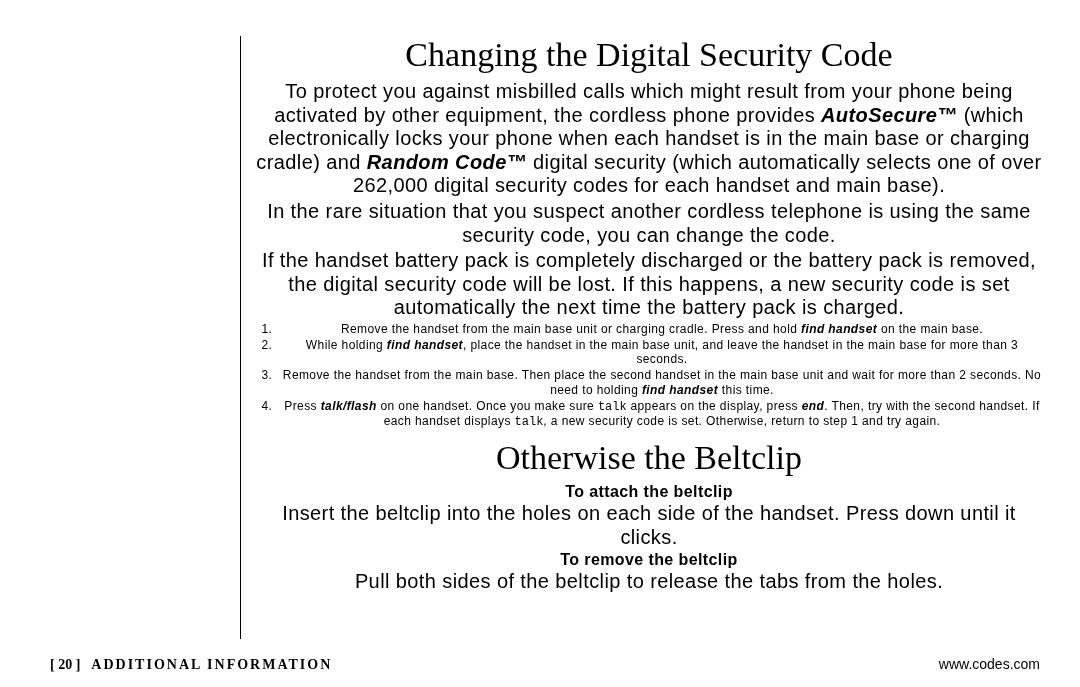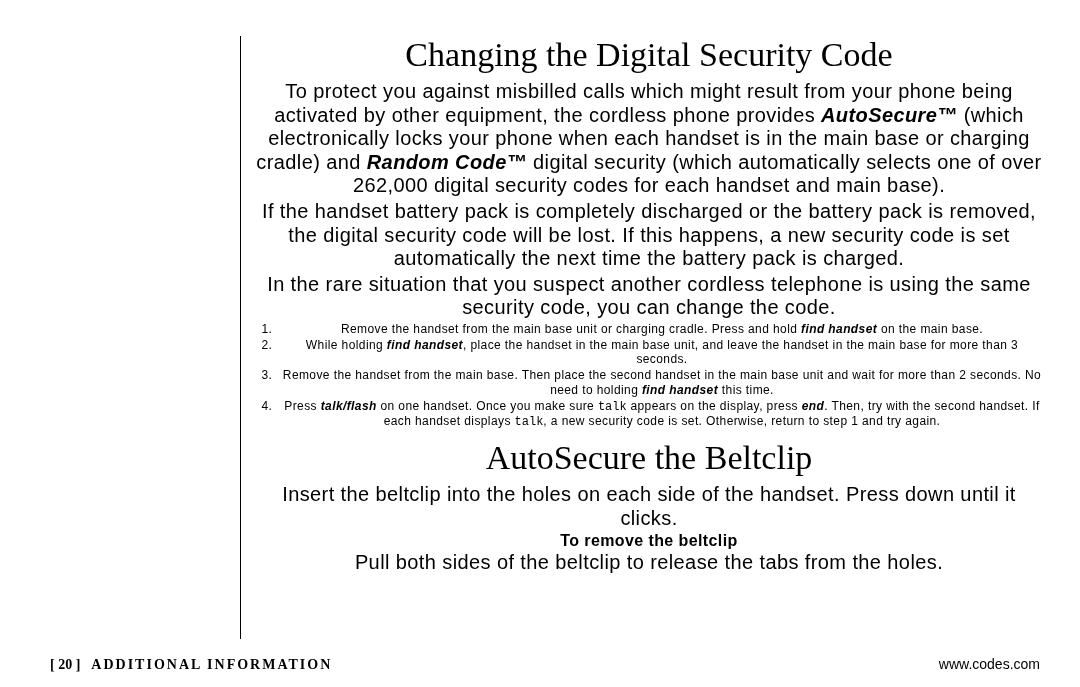--- a/index.html
+++ b/index.html
@@ -94,40 +94,41 @@
 <div class="page">
   <div class="vrule"></div>
 
   <div class="content">
 
     <h1>Changing the Digital Security Code</h1>
 
     <p>
       <span>To protect you against misbilled calls which might result from your phone being activated by other equipment, the cordless phone provides </span><span class="bi">AutoSecure™</span><span> (which electronically locks your phone when each handset is in the main base or charging cradle) and </span><span class="bi">Random Code™</span><span> digital security (which automatically selects one of over 262,000 digital security codes for each handset and main base).</span>
     </p>
+    <p>In the rare situation that you suspect another cordless telephone is using the same security code, you can change the code.</p>
     <p>If the handset battery pack is completely discharged or the battery pack is removed, the digital security code will be lost. If this happens, a new security code is set automatically the next time the battery pack is charged.</p>
-    <p>In the rare situation that you suspect another cordless telephone is using the same security code, you can change the code.</p>
 
     <ol>
       <li>
         <span>Remove the handset from the main base unit or charging cradle. Press and hold </span><span class="bi">find handset</span><span> on the main base.</span>
       </li>
       <li>
         <span>While holding </span><span class="bi">find handset</span><span>, place the handset in the main base unit, and leave the handset in the main base for more than 3 seconds.</span>
       </li>
       <li>
         <span>Remove the handset from the main base. Then place the second handset in the main base unit and wait for more than 2 seconds. No need to holding </span><span class="bi">find handset</span><span> this time.</span>
       </li>
       <li>
         <span>Press </span><span class="bi">talk/flash</span><span> on one handset. Once you make sure </span><span class="mono">talk</span><span> appears on the display, press </span><span class="bi">end</span><span>. Then, try with the second handset. If each handset displays </span><span class="mono">talk</span><span>, a new security code is set. Otherwise, return to step 1 and try again.</span>
       </li>
     </ol>
 
-    <h1 style="margin-top:10px">AutoSecure the Beltclip</h1>
+    <h1 style="margin-top:10px">Otherwise the Beltclip</h1>
 
+    <p class="sub">To attach the beltclip</p>
     <p>Insert the beltclip into the holes on each side of the handset. Press down until it clicks.</p>
     <p class="sub">To remove the beltclip</p>
     <p>Pull both sides of the beltclip to release the tabs from the holes.</p>
 
   </div>
 
   <div class="footer">
     <div class="footer-left">
       <span class="num">[ 20 ]</span>
       &nbsp;<span>ADDITIONAL INFORMATION</span>

